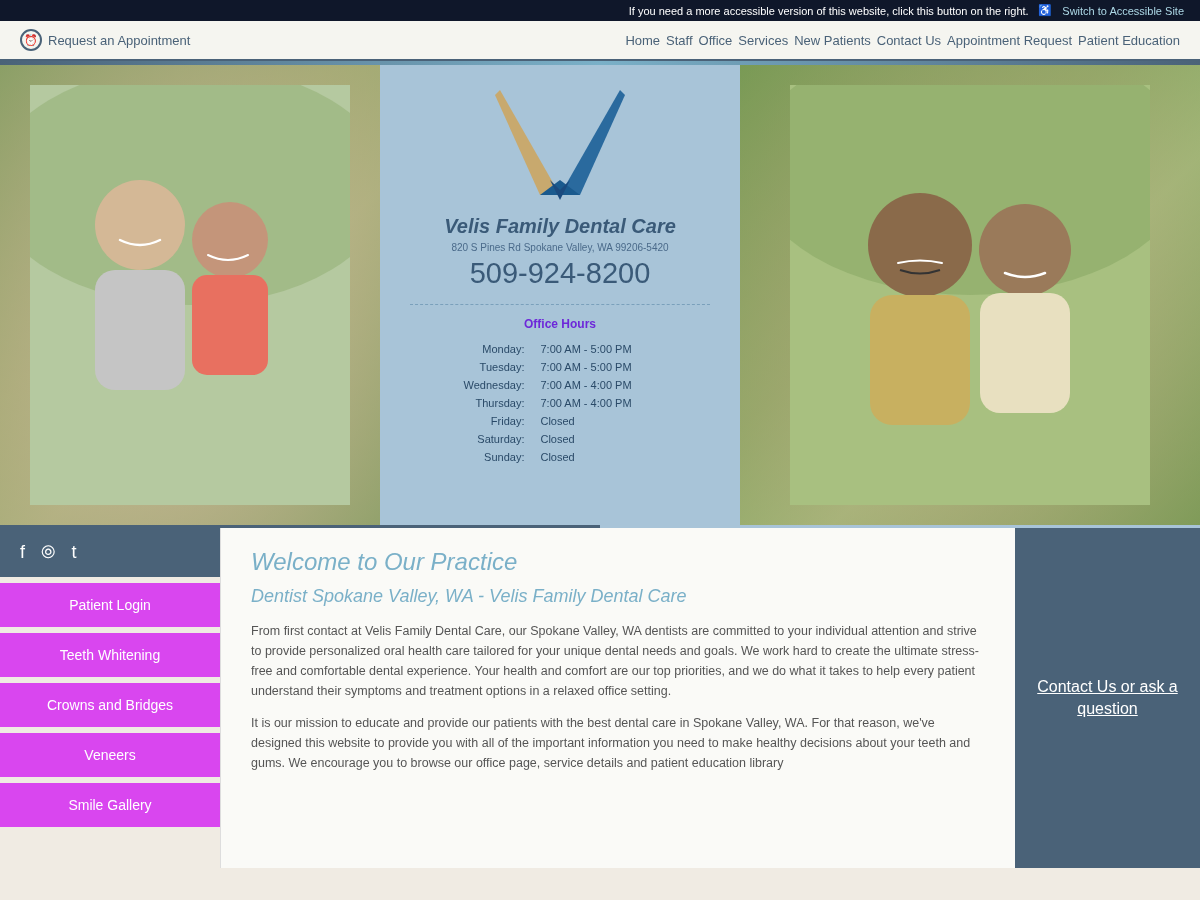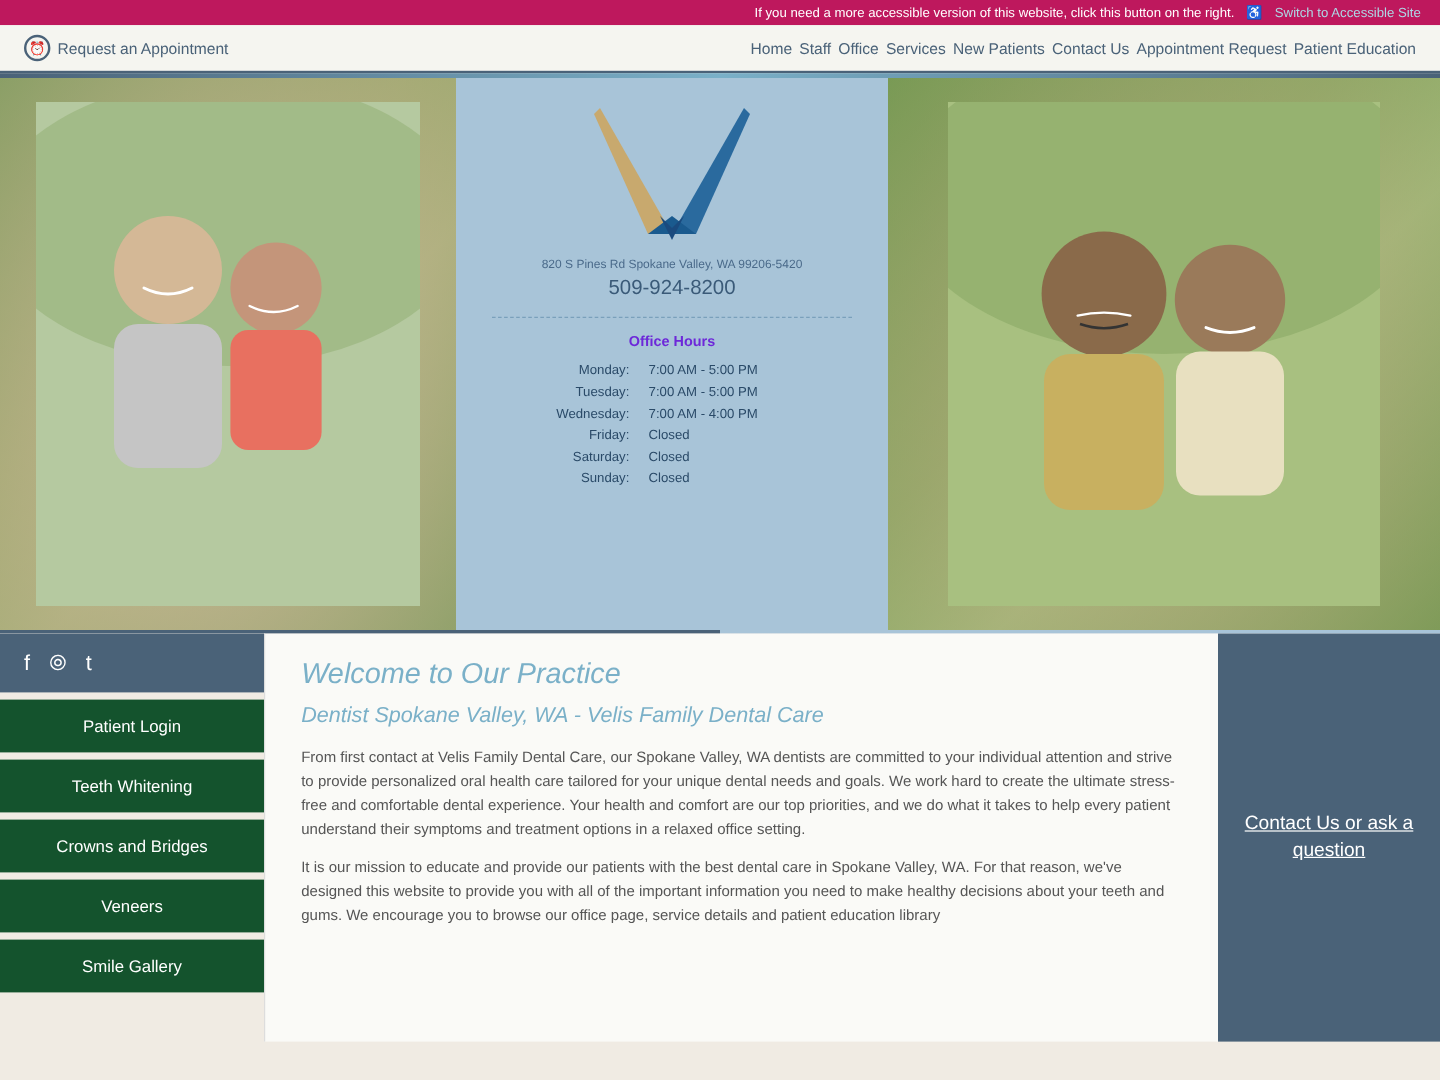--- a/index.html
+++ b/index.html
@@ -1,20 +1,20 @@
 <!DOCTYPE html>
 <html><head>
   <meta charset="utf-8">
   <style>
     * { margin: 0; padding: 0; box-sizing: border-box; }
     body { font-family: Arial, sans-serif; font-size: 13px; background: #f0ebe3; width: 1200px; min-height: 900px; overflow-x: hidden; }
 
     
     #accessibility-bar {
-      background: #be185d;
+      background: #0f172a;
       color: #fff;
       font-size: 11px;
       padding: 4px 16px;
       display: flex;
       justify-content: flex-end;
       align-items: center;
       gap: 10px;
     }
     #accessibility-bar a { color: #add8e6; text-decoration: none; }
 
@@ -113,21 +113,21 @@
       font-style: italic;
       font-weight: 600;
       margin-bottom: 4px;
     }
     #practice-address {
       font-size: 10px;
       color: #4a6a8a;
       margin-bottom: 4px;
     }
     #practice-phone {
-      font-size: 17px;
+      font-size: 29px;
       color: #3a5a78;
       font-weight: 400;
       margin-bottom: 14px;
     }
     .divider-dashed {
       width: 100%;
       border: none;
       border-top: 1px dashed #7aa0bb;
       margin-bottom: 12px;
     }
@@ -189,21 +189,21 @@
     }
     .social-icon {
       color: #fff;
       font-size: 18px;
       cursor: pointer;
       text-decoration: none;
     }
 
     .sidebar-btn {
       display: block;
-      background: #14532d;
+      background: #d946ef;
       color: #fff;
       text-align: center;
       padding: 14px 10px;
       margin: 6px 0;
       font-size: 14px;
       cursor: pointer;
       border: none;
       width: 100%;
       text-decoration: none;
     }
@@ -319,39 +319,44 @@
 
       <polygon points="5,5 65,110 45,110 0,10" fill="#c8a96e"></polygon>
 
       <polygon points="125,5 65,110 85,110 130,10" fill="#2a6a9e"></polygon>
 
       <polygon points="45,110 65,110 85,110 65,95" fill="#1a5a8e"></polygon>
 
       <polygon points="55,95 65,115 75,95 65,105" fill="#1a4a7e"></polygon>
     </svg>
 
+    <div id="practice-name">Velis Family Dental Care</div>
     <div id="practice-address">820 S Pines Rd Spokane Valley, WA 99206-5420</div>
     <div id="practice-phone">509-924-8200</div>
 
     <hr class="divider-dashed">
 
     <div id="office-hours-title">Office Hours</div>
 
     <table id="hours-table">
       <tbody id="hours-tbody">
           <tr>
             <td>Monday:</td>
             <td>7:00 AM - 5:00 PM</td>
           </tr>
           <tr>
             <td>Tuesday:</td>
             <td>7:00 AM - 5:00 PM</td>
           </tr>
           <tr>
             <td>Wednesday:</td>
+            <td>7:00 AM - 4:00 PM</td>
+          </tr>
+          <tr>
+            <td>Thursday:</td>
             <td>7:00 AM - 4:00 PM</td>
           </tr>
           <tr>
             <td>Friday:</td>
             <td>Closed</td>
           </tr>
           <tr>
             <td>Saturday:</td>
             <td>Closed</td>
           </tr>

